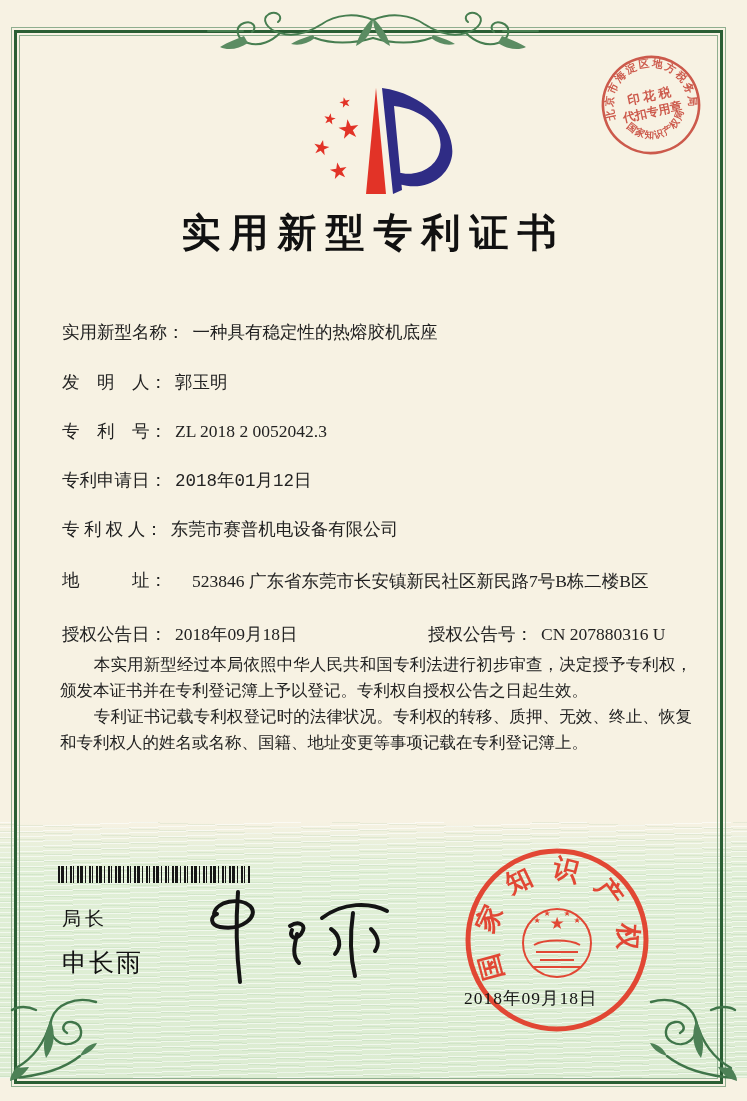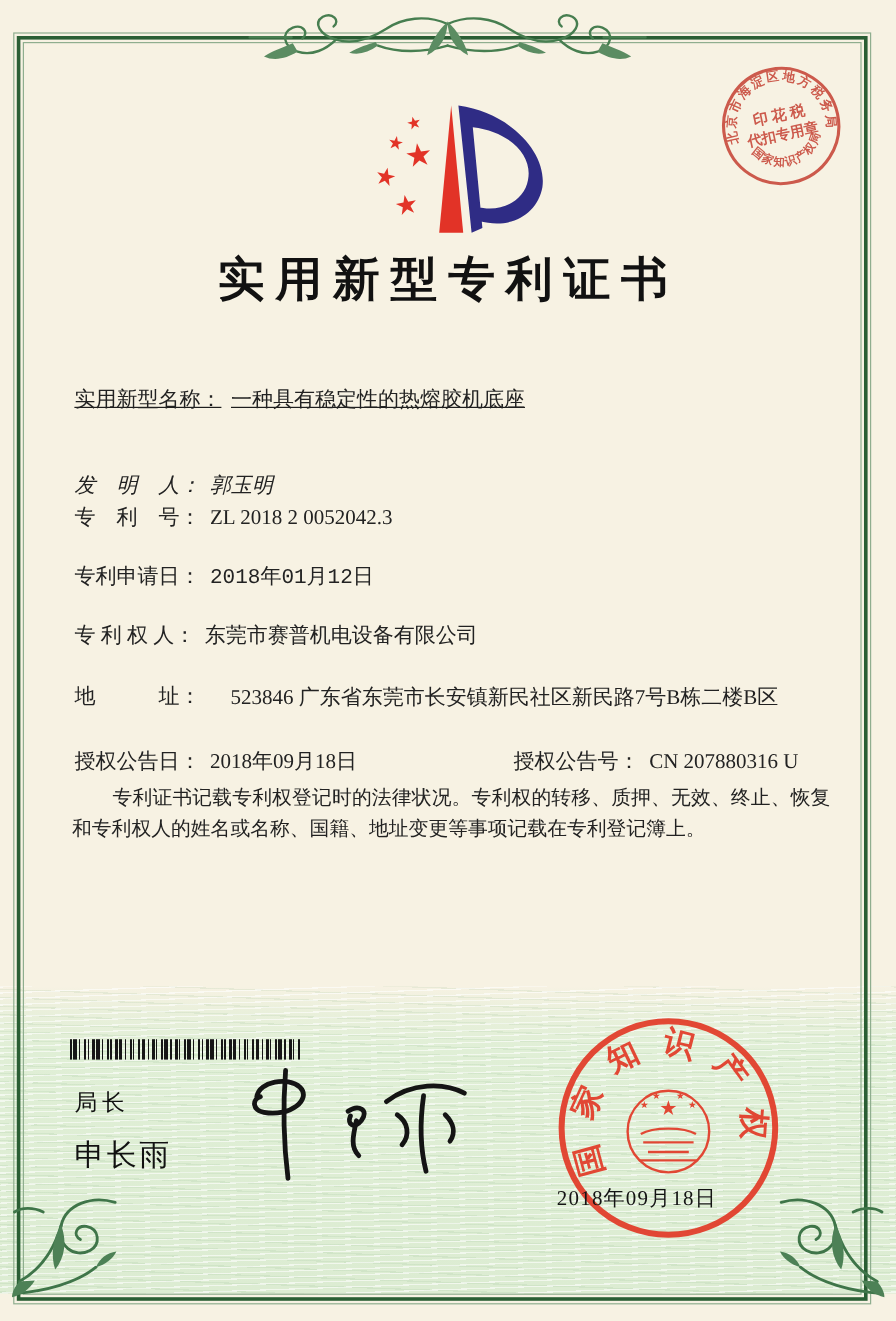--- a/index.html
+++ b/index.html
@@ -116,24 +116,24 @@
         <text x="22" y="72" font-size="20" transform="rotate(12 22 72)">★</text>
         <text x="42" y="96" font-size="22" transform="rotate(-10 42 96)">★</text>
       </g>
       <polygon fill="#e23327" points="78,6 68,112 88,112"></polygon>
       <path fill="#2f2c85" d="M84,6 L95,112 L104,108 L96,24 C128,28 146,48 142,68 C139,86 118,96 99,90 L101,102 C128,110 150,96 154,74 C158,46 128,12 84,6 Z"></path>
     </svg>
 
     <div class="main-title">实用新型专利证书</div>
 
     <div class="fields">
-      <div class="frow" style="top:320px;text-decoration:underline;">
+      <div class="frow" style="top:320px;">
         <span class="lbl">实用新型名称：</span><span class="val">一种具有稳定性的热熔胶机底座</span>
       </div>
-      <div class="frow" style="top:392px;font-style:italic;">
+      <div class="frow" style="top:370px;">
         <span class="lbl">发　明　人：</span><span class="val">郭玉明</span>
       </div>
       <div class="frow" style="top:419px;">
         <span class="lbl">专　利　号：</span><span class="val">ZL 2018 2 0052042.3</span>
       </div>
       <div class="frow" style="top:468px;font-family:Liberation Mono, monospace;">
         <span class="lbl">专利申请日：</span><span class="val">2018年01月12日</span>
       </div>
       <div class="frow" style="top:517px;">
         <span class="lbl">专 利 权 人：</span><span class="val">东莞市赛普机电设备有限公司</span>
@@ -143,20 +143,21 @@
       </div>
       <div class="frow" style="top:622px;">
         <span class="lbl">授权公告日：</span><span class="val">2018年09月18日</span>
         <span class="pair2">
           <span class="lbl">授权公告号：</span><span class="val">CN 207880316 U</span>
         </span>
       </div>
     </div>
 
     <div class="paras">
+      <p>本实用新型经过本局依照中华人民共和国专利法进行初步审查，决定授予专利权，颁发本证书并在专利登记簿上予以登记。专利权自授权公告之日起生效。</p>
       <p>专利证书记载专利权登记时的法律状况。专利权的转移、质押、无效、终止、恢复和专利权人的姓名或名称、国籍、地址变更等事项记载在专利登记簿上。</p>
     </div>
 
     <div class="barcode"></div>
 
     <div class="signer-role">局长</div>
     <div class="signer-name">申长雨</div>
 
     <svg class="signature" width="215" height="122" viewBox="0 0 215 122">
       <g stroke="#141414" stroke-width="4" fill="none" stroke-linecap="round">

